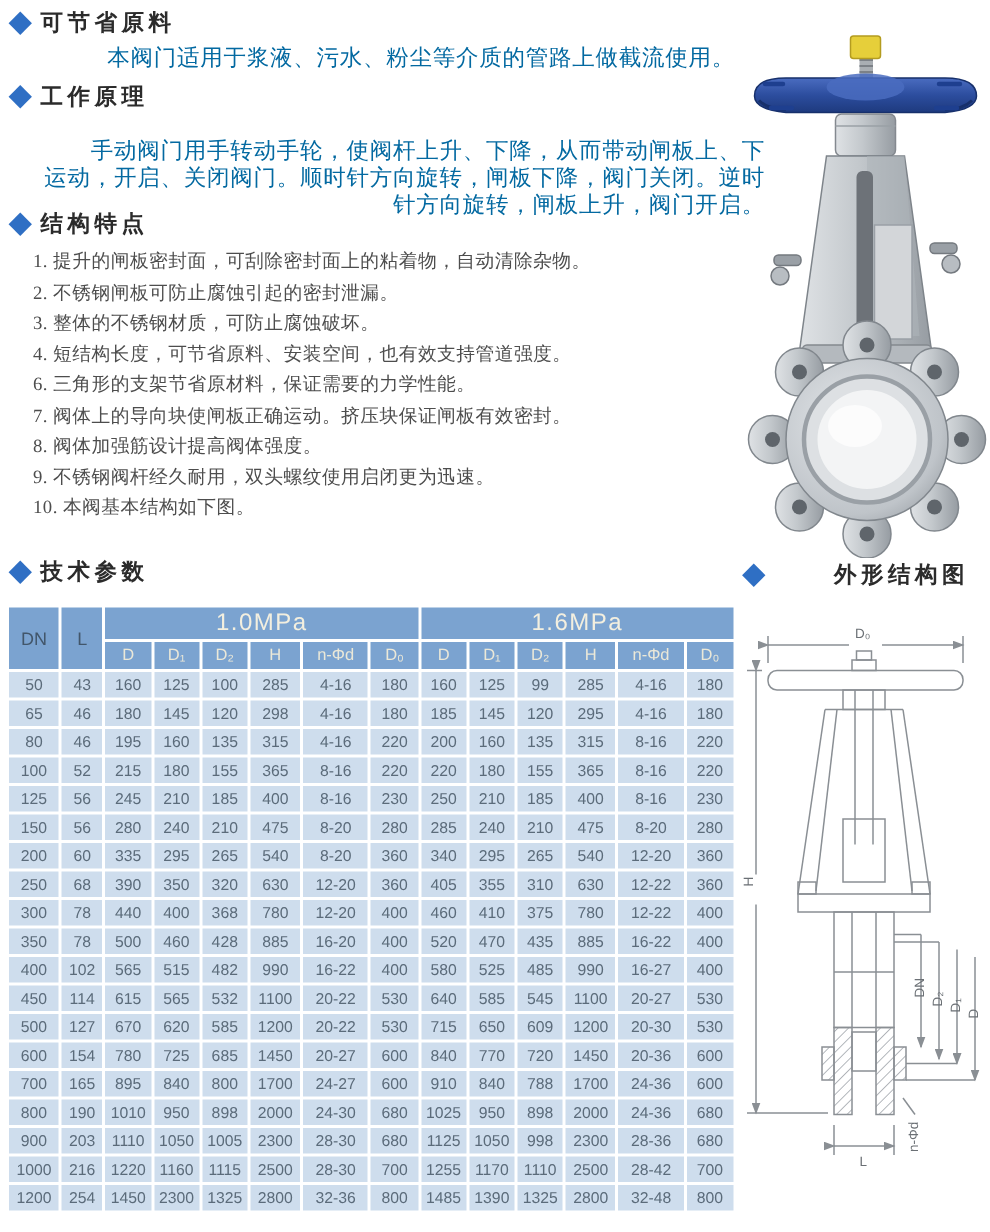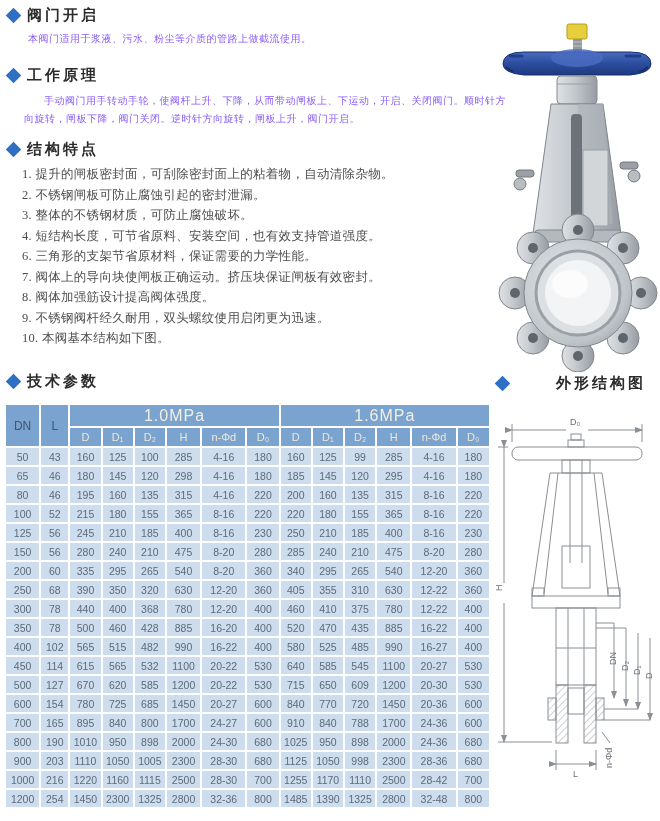--- a/index.html
+++ b/index.html
@@ -3,21 +3,21 @@
 <meta charset="utf-8">
 <style>
   html,body{margin:0;padding:0;background:#ffffff;}
   .page{
     position:relative;width:660px;height:821px;background:#ffffff;overflow:hidden;
     font-family:"Liberation Sans","DejaVu Sans",sans-serif;color:#4f4f4f;
   }
   .sec-head{position:absolute;display:flex;align-items:center;gap:8px;}
   .diamond{width:11px;height:11px;background:#2f6fc4;transform:rotate(45deg);flex:0 0 auto;}
   .sec-title{font-size:15px;font-weight:bold;color:#2b2b2b;letter-spacing:3px;}
-  .body-text{position:absolute;font-size:10px;line-height:18px;color:#8b5cf6;letter-spacing:0.5px;}
+  .body-text{position:absolute;font-size:15px;line-height:18px;color:#0369a1;letter-spacing:0.5px;text-align:right;}
   .indent{text-indent:2em;}
   .feature-list{position:absolute;left:22px;top:164px;width:470px;font-size:12.5px;color:#4d4d4d;letter-spacing:0.3px;}
   .feature-item{line-height:20.5px;white-space:nowrap;font-family:Liberation Serif, serif;}
   
   table.spec{
     position:absolute;left:4px;top:403px;width:487px;
     border-collapse:separate;border-spacing:2px;table-layout:fixed;
     background:#ffffff;font-family:"Liberation Sans","DejaVu Sans",sans-serif;
   }
   table.spec th,table.spec td{text-align:center;vertical-align:middle;padding:0;overflow:hidden;}
@@ -31,25 +31,25 @@
   .drawing-wrap{position:absolute;left:492px;top:398px;width:168px;height:400px;}
   svg text{font-family:"Liberation Sans","DejaVu Sans",sans-serif;}
 </style>
 </head>
 <body>
 
 <div class="page">
 
   <div class="sec-head" style="left:8px;top:6px;">
     <span class="diamond"></span>
-    <span class="sec-title">阀门开启</span>
+    <span class="sec-title">可节省原料</span>
   </div>
   <div class="body-text indent" style="left:8px;top:30px;width:482px;">本阀门适用于浆液、污水、粉尘等介质的管路上做截流使用。</div>
 
-  <div class="sec-head" style="left:8px;top:66px;">
+  <div class="sec-head" style="left:8px;top:55px;">
     <span class="diamond"></span>
     <span class="sec-title">工作原理</span>
   </div>
   <div class="body-text indent" style="left:24px;top:80px;width:486px;margin-top:12px;">手动阀门用手转动手轮，使阀杆上升、下降，从而带动闸板上、下运动，开启、关闭阀门。顺时针方向旋转，闸板下降，阀门关闭。逆时针方向旋转，闸板上升，阀门开启。</div>
 
   <div class="sec-head" style="left:8px;top:140px;">
     <span class="diamond"></span>
     <span class="sec-title">结构特点</span>
   </div>
   <div class="feature-list">

